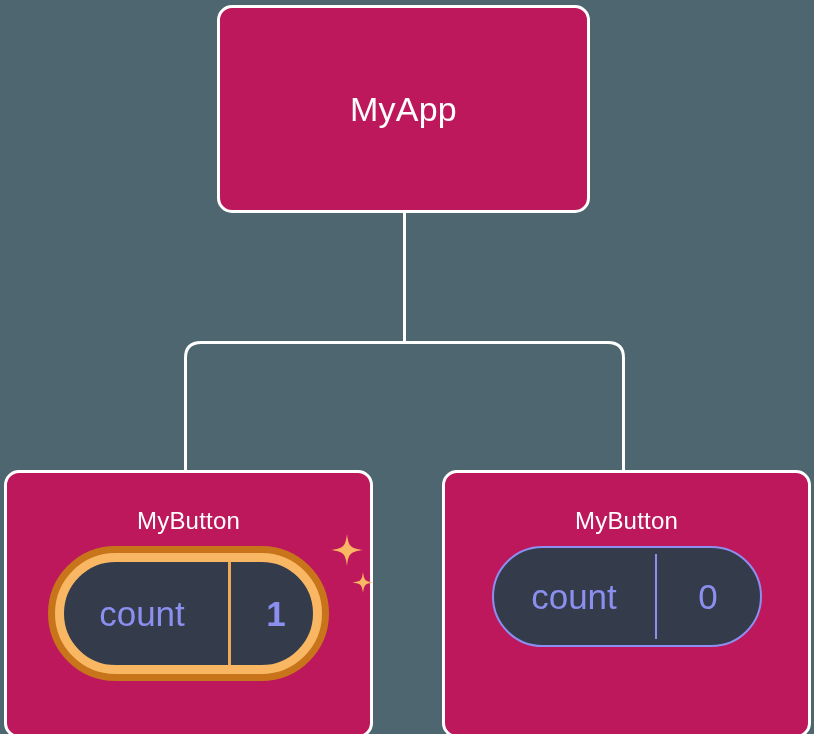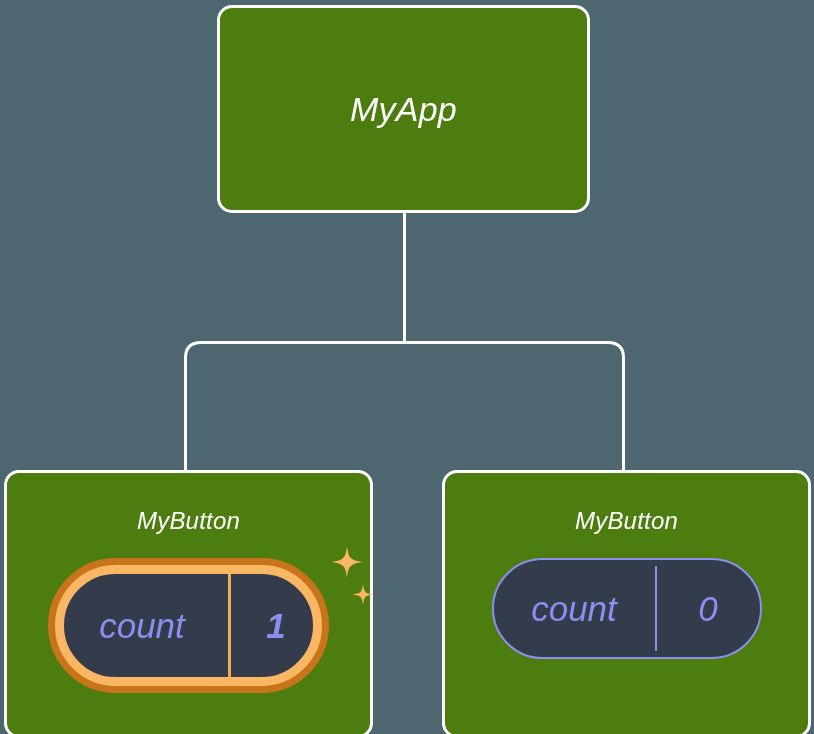--- a/index.html
+++ b/index.html
@@ -23,27 +23,26 @@
     top: 0;
     width: 814px;
     height: 734px;
     pointer-events: none;
   }
 
   
   .node {
     position: absolute;
     box-sizing: border-box;
-    background: #4d7c0f;
+    background: #be185d;
     border: 3px solid #ffffff;
     border-radius: 15px;
     display: flex;
     flex-direction: column;
     align-items: center;
-    font-style: italic;
   }
   .node-root {
     left: 217px;
     top: 5px;
     width: 373px;
     height: 208px;
     justify-content: center;
   }
   .node-child-left {
     left: 4px;
@@ -72,21 +71,21 @@
     font-size: 34px;
   }
   .node-child-left .node-title,
   .node-child-right .node-title {
     font-size: 24px;
   }
 
   
   .pill-wrap {
     position: relative;
-    margin-top: 25px;
+    margin-top: 13px;
     display: flex;
     align-items: center;
     justify-content: center;
   }
 
   .pill {
     box-sizing: border-box;
     display: flex;
     align-items: stretch;
     border-radius: 999px;

